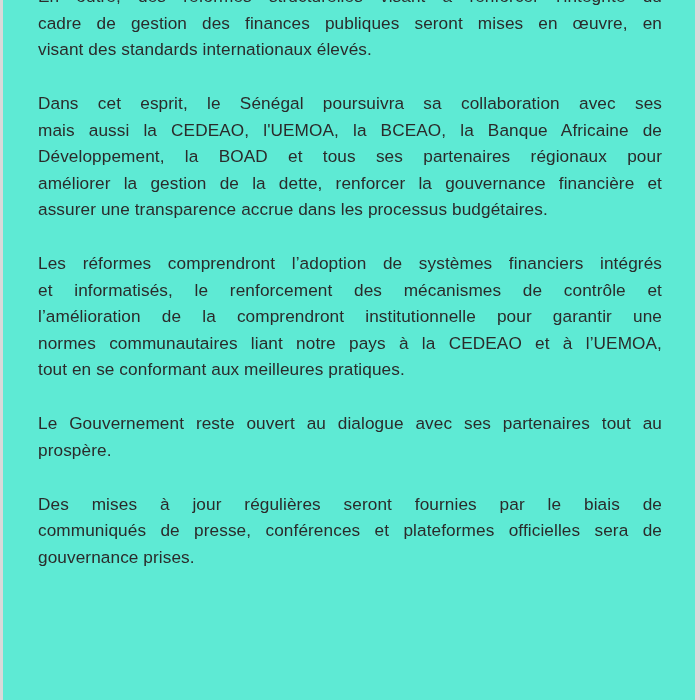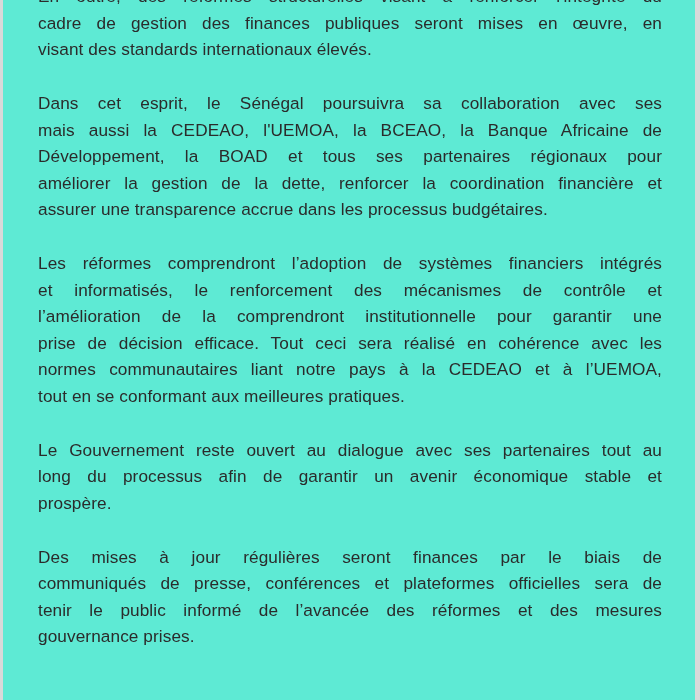--- a/index.html
+++ b/index.html
@@ -67,36 +67,33 @@
   <div class="doc" style="color: rgb(43, 43, 43);">
     <p class="para">
       <span class="line">En outre, des réformes structurelles visant à renforcer l'intégrité du</span>
       <span class="line">cadre de gestion des finances publiques seront mises en œuvre, en</span>
       <span class="line last">visant des standards internationaux élevés.</span>
     </p>
     <p class="para">
       <span class="line">Dans cet esprit, le Sénégal poursuivra sa collaboration avec ses</span>
       <span class="line">mais aussi la CEDEAO, l'UEMOA, la BCEAO, la Banque Africaine de</span>
       <span class="line">Développement, la BOAD et tous ses partenaires régionaux pour</span>
-      <span class="line">améliorer la gestion de la dette, renforcer la coordination financière et</span>
+      <span class="line">améliorer la gestion de la dette, renforcer la gouvernance financière et</span>
       <span class="line last">assurer une transparence accrue dans les processus budgétaires.</span>
     </p>
     <p class="para">
       <span class="line">Les réformes comprendront l’adoption de systèmes financiers intégrés</span>
       <span class="line">et informatisés, le renforcement des mécanismes de contrôle et</span>
       <span class="line">l’amélioration de la comprendront institutionnelle pour garantir une</span>
-      <span class="line">prise de décision efficace. Tout ceci sera réalisé en cohérence avec les</span>
       <span class="line">normes communautaires liant notre pays à la CEDEAO et à l’UEMOA,</span>
       <span class="line last">tout en se conformant aux meilleures pratiques.</span>
     </p>
     <p class="para">
       <span class="line">Le Gouvernement reste ouvert au dialogue avec ses partenaires tout au</span>
-      <span class="line">long du processus afin de garantir un avenir économique stable et</span>
       <span class="line last">prospère.</span>
     </p>
     <p class="para">
-      <span class="line">Des mises à jour régulières seront finances par le biais de</span>
+      <span class="line">Des mises à jour régulières seront fournies par le biais de</span>
       <span class="line">communiqués de presse, conférences et plateformes officielles sera de</span>
-      <span class="line">tenir le public informé de l’avancée des réformes et des mesures</span>
       <span class="line last">gouvernance prises.</span>
     </p>
   </div>
 </div>
 
 </body></html>

